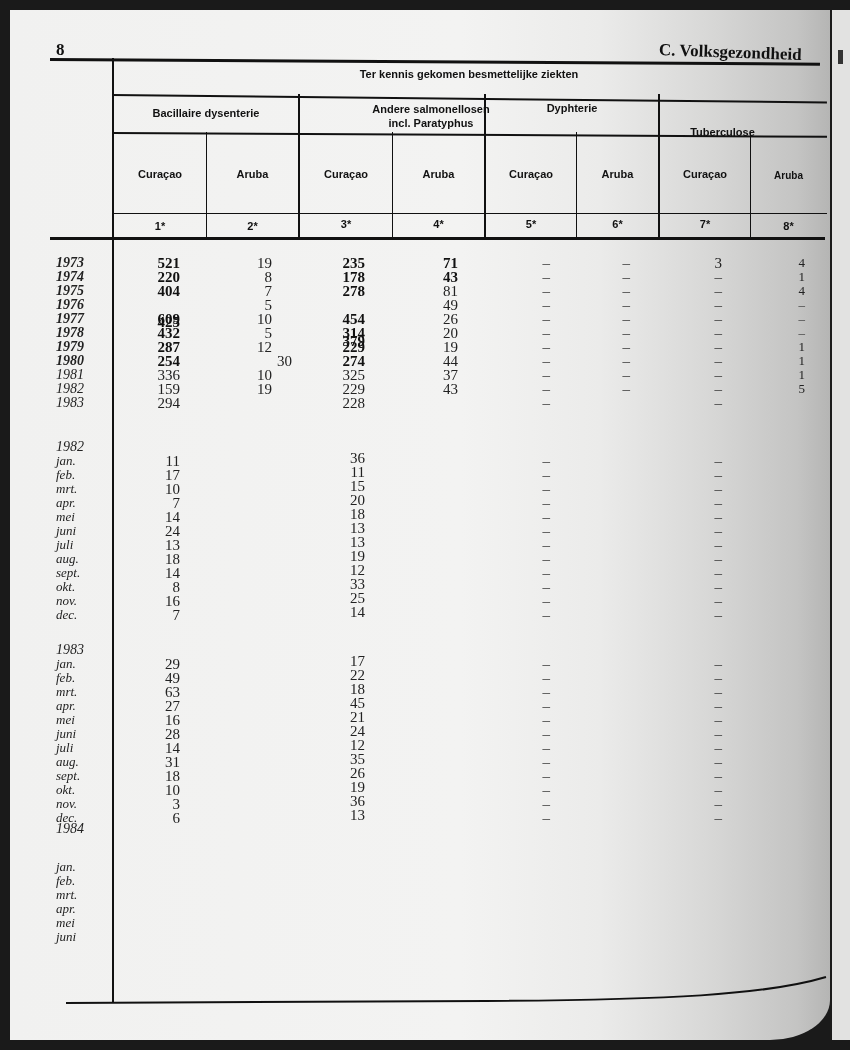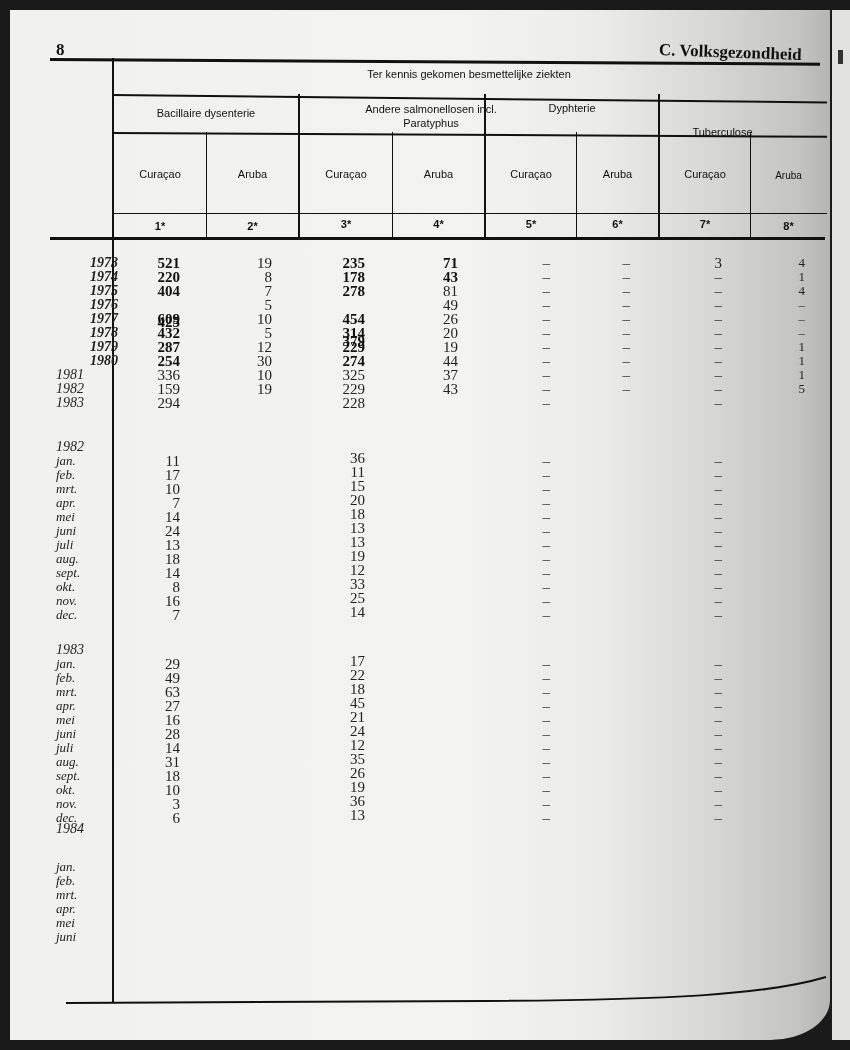--- a/index.html
+++ b/index.html
@@ -20,26 +20,26 @@
   .next-page .mark { position:absolute; left:6px; top:40px; width:5px; height:14px; background:#333; }
   .pgnum {
     position: absolute; left: 46px; top: 30px; font-size: 17px; font-weight: bold; color:#111;
   }
   .chapter {
     position: absolute; right: 28px; top: 30px; font-size: 17px; font-weight: bold; color:#111;
     transform: rotate(2deg); transform-origin: left center;
   }
   .hline { position:absolute; background:#111; }
   .vline { position:absolute; background:#111; }
-  .hdr { position:absolute; font-family:"Liberation Sans", sans-serif; font-weight:normal; font-size:11px; color:#111; text-align:center; }
+  .hdr { position:absolute; font-family:"Liberation Sans", sans-serif; font-weight:bold; font-size:11px; color:#111; text-align:center; }
   .colnum { position:absolute; font-family:"Liberation Sans", sans-serif; font-weight:bold; font-size:11px; color:#111; text-align:center; }
   .rowlabel {
     position:absolute; left:46px; width:60px; font-style:italic; font-size:14px; line-height:14px; color:#222;
   }
-  .rowlabel.bold { font-weight:bold;margin-left:34px; }
+  .rowlabel.bold { font-weight:bold; }
   .cell {
     position:absolute; font-size:15px; line-height:14px; text-align:right; color:#222;
   }
   .cell.bold { font-weight:bold; color:#111; }
   .dash { color:#333; }
   .curve-bottom {
     position:absolute; left: 56px; top: 965px; width: 775px; height: 40px;
   }
 </style>
 </head>
@@ -148,21 +148,21 @@
       <div class="cell bold" style="top:330px;right:650px;">287</div>
       <div class="cell" style="top:330px;right:558px;">12</div>
       <div class="cell bold" style="top:330px;right:465px;">229</div>
       <div class="cell" style="top:330px;right:372px;">19</div>
       <div class="cell dash" style="top:330px;right:280px;">–</div>
       <div class="cell dash" style="top:330px;right:200px;">–</div>
       <div class="cell dash" style="top:330px;right:108px;">–</div>
       <div class="cell" style="top:330px;right:25px;font-size:13px;">1</div>
       <div class="rowlabel bold" style="top:344px;">1980</div>
       <div class="cell bold" style="top:344px;right:650px;">254</div>
-      <div class="cell" style="top:344px;right:558px;">30</div>
+      <div class="cell" style="top:344px;right:538px;">30</div>
       <div class="cell bold" style="top:344px;right:465px;">274</div>
       <div class="cell" style="top:344px;right:372px;">44</div>
       <div class="cell dash" style="top:344px;right:280px;">–</div>
       <div class="cell dash" style="top:344px;right:200px;">–</div>
       <div class="cell dash" style="top:344px;right:108px;">–</div>
       <div class="cell" style="top:344px;right:25px;font-size:13px;">1</div>
       <div class="rowlabel" style="top:358px;">1981</div>
       <div class="cell" style="top:358px;right:650px;">336</div>
       <div class="cell" style="top:358px;right:558px;">10</div>
       <div class="cell" style="top:358px;right:465px;">325</div>

